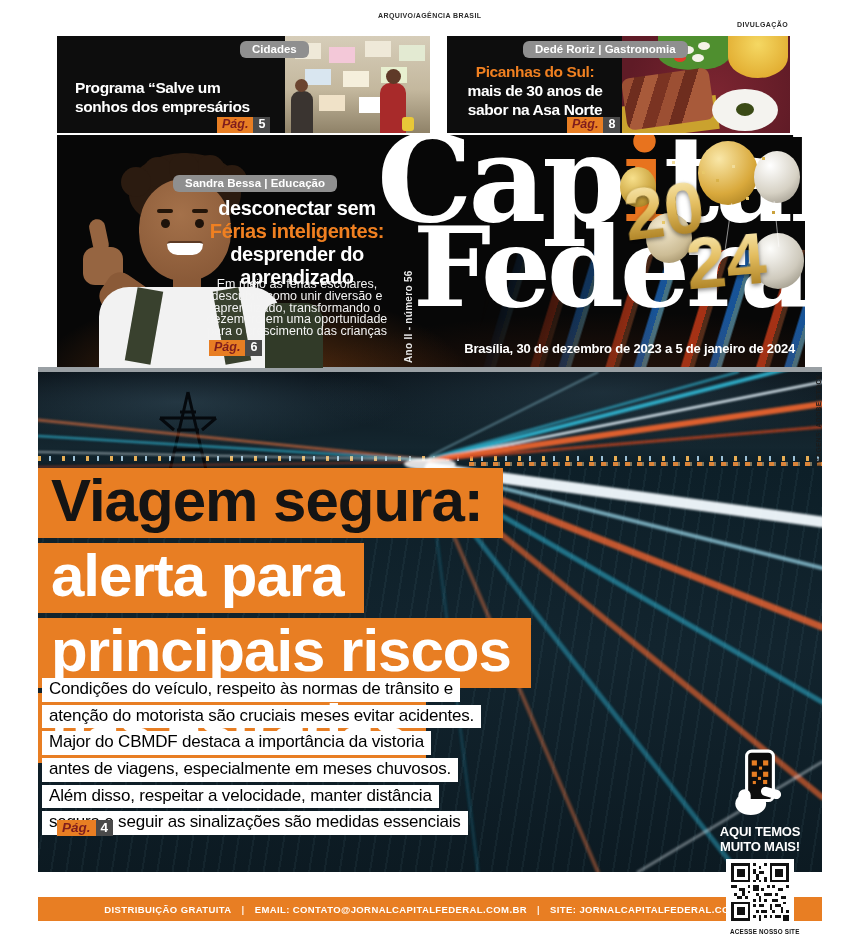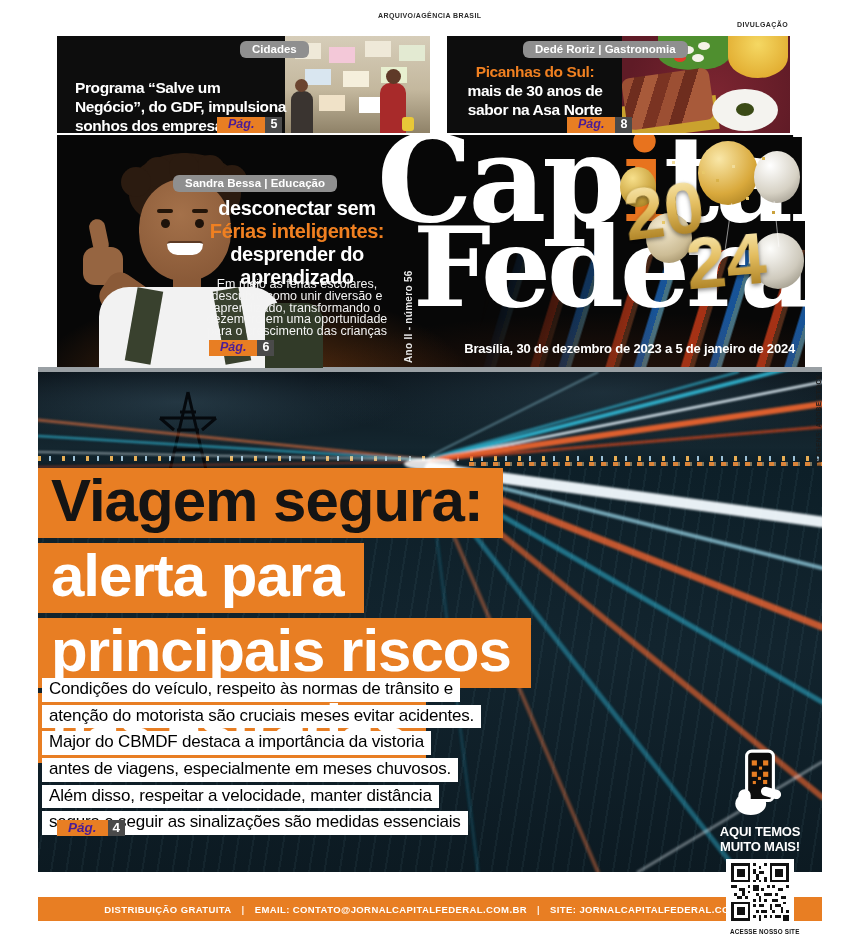--- a/index.html
+++ b/index.html
@@ -23,21 +23,21 @@
   .tag-pill {
     position:absolute; z-index:5; background:#8f8f8f; color:#fff;
     font-size:11.5px; font-weight:bold; padding:2px 12px 3px; border-radius:6px;
     white-space:nowrap;
   }
   .teaser-headline { position:absolute; color:#fff; font-weight:bold; font-size:15.5px; line-height:19px; letter-spacing:-.4px; }
   .t-hl-line { display:block; }
   .hl-orange { color:#f08021; }
 
   .pagebadge { position:absolute; display:flex; font-size:12.5px; font-weight:bold; font-style:italic; line-height:15px; z-index:6; }
-  .pagebadge .pb-label { background:#e87e23; color:#4c1d95; padding:0 11px 1px; }
+  .pagebadge .pb-label { background:#e87e23; color:#7f1d1d; padding:0 5px 1px; }
   .pagebadge .pb-num { background:#4a4a4a; color:#fff; font-style:normal; padding:0 5px 1px; }
 
   
   .t1-photo { left:228px; width:145px; background:linear-gradient(180deg,#d6cdb9 0%,#c4b89e 55%,#8f8268 100%); }
   .t1-posters { position:absolute; left:10px; top:7px; width:26px; height:16px; background:#efe9d8;
     box-shadow:34px 4px 0 #f3c8d8, 70px -2px 0 #efe9d8, 104px 2px 0 #e3ead2, 10px 26px 0 #d9e6f0,
                48px 28px 0 #f5efdc, 86px 24px 0 #e8f0d0, 24px 52px 0 #f0e2c8, 64px 54px 0 #ffffff; }
   .t1-person { position:absolute; right:24px; bottom:0; width:26px; height:50px; background:#a82a2a; border-radius:10px 10px 0 0; }
   .t1-person::before { content:""; position:absolute; left:6px; top:-14px; width:15px; height:15px; border-radius:50%; background:#5f3a28; }
   .t1-person::after { content:""; position:absolute; right:-8px; bottom:2px; width:12px; height:14px; border-radius:3px; background:#e8c838; }
@@ -175,21 +175,20 @@
 
   <div class="teaser" style="left:57px; top:36px; width:373px;">
     <div class="teaser-photo t1-photo">
       <div class="t1-posters"></div>
       <div class="t1-person2"></div>
       <div class="t1-person"></div>
     </div>
     <div class="tag-pill" style="left:183px; top:5px;">Cidades</div>
     <div class="teaser-headline" style="left:18px; top:26px; width:216px; margin-top:16px;">
       <span class="t-hl-line">Programa “Salve um</span>
-      <span class="t-hl-line">Negócio”, do GDF, impulsiona</span>
       <span class="t-hl-line">sonhos dos empresários</span>
     </div>
     <div class="pagebadge" style="left:160px; top:81px;">
       <span class="pb-label">Pág.</span>
       <span class="pb-num">5</span>
     </div>
   </div>
 
   <div class="teaser" style="left:447px; top:36px; width:329px;">
     <div class="teaser-photo t2-photo">

